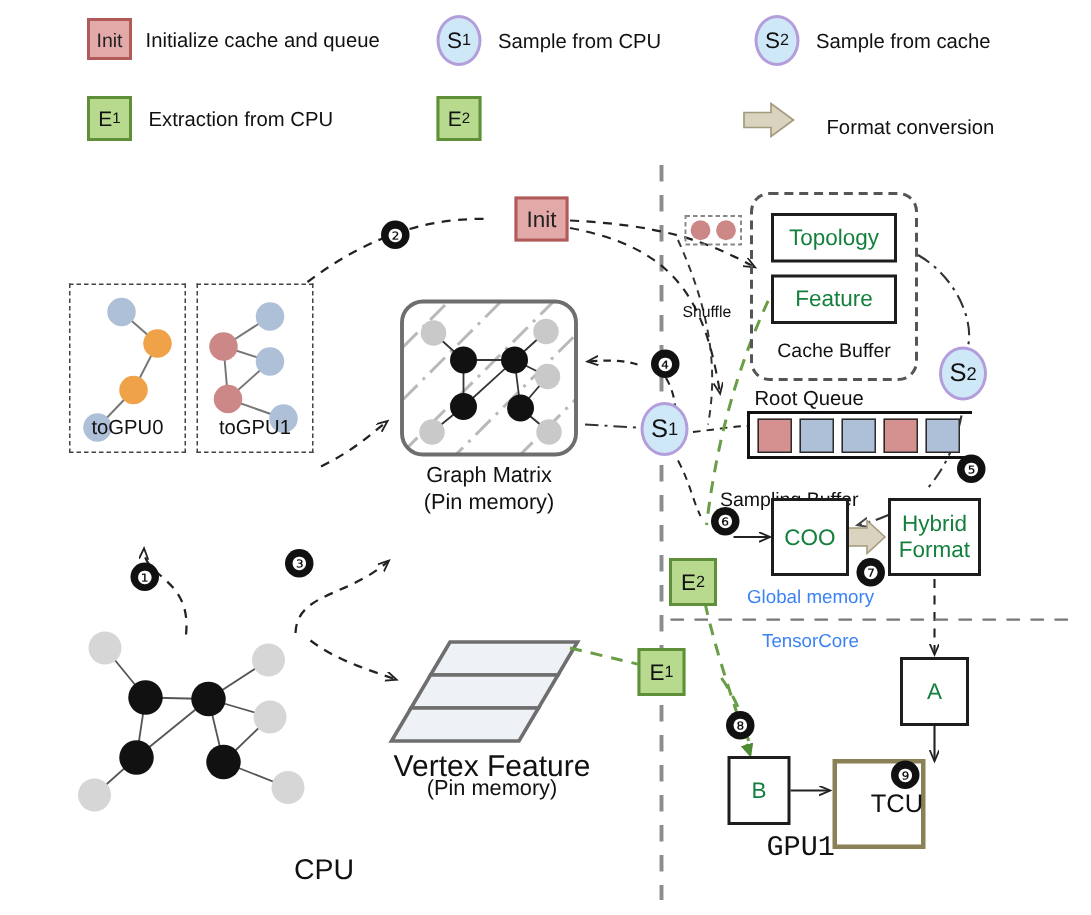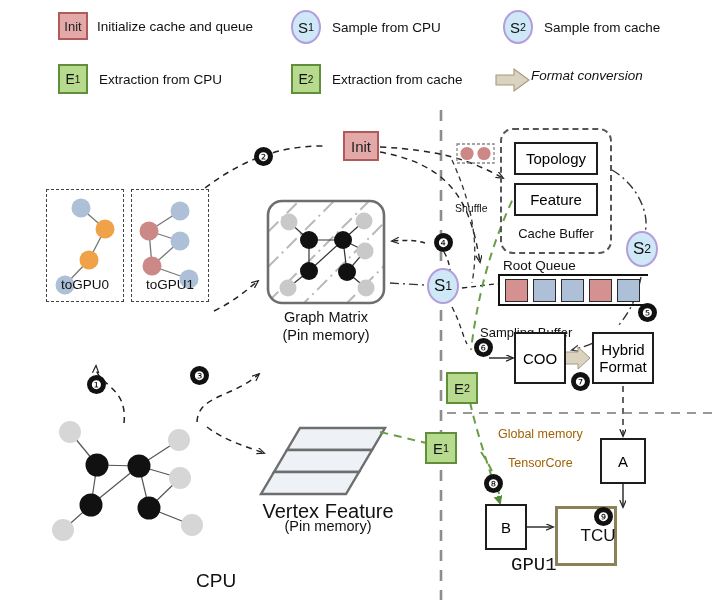--- a/index.html
+++ b/index.html
@@ -19,26 +19,26 @@
           font-size:14px;color:#111;box-sizing:border-box;}
   .lg-s{width:30px;height:34px;border-radius:50%;background:#cfe8f7;
         border:2px solid #b39ddb;display:flex;align-items:center;
         justify-content:center;font-size:15px;color:#111;box-sizing:border-box;}
   .lg-text{font-size:13.5px;color:#111;white-space:nowrap;}
   .sub{font-size:0.72em;vertical-align:-0.18em;}
 
   
   .wbox{background:#fff;border:2px solid #1d1d1d;display:flex;
         align-items:center;justify-content:center;box-sizing:border-box;
-        font-size:15px;color:#000000;}
+        font-size:15px;color:#15803d;}
   .grbox{background:#fff;border:3px solid #8b8156;display:flex;
          align-items:center;justify-content:center;box-sizing:border-box;
          font-size:17px;color:#111;padding-left:24px;}
   .lbl{font-size:13.5px;color:#111;white-space:nowrap;text-align:center;}
-  .lbl-gray{font-size:12.5px;color:#a16207;white-space:nowrap;margin-top:36px;}
+  .lbl-gray{font-size:12.5px;color:#3b82f6;white-space:nowrap;}
   .lbl-small{font-size:10.5px;font-weight:normal;color:#111;white-space:nowrap;}
   .title{font-size:19px;color:#111;}
 
   .num{width:19px;height:19px;border-radius:50%;background:#111;color:#fff;
        font-size:12px;display:flex;align-items:center;justify-content:center;
        box-sizing:border-box;font-family:"Liberation Sans",sans-serif;}
 
   .sbadge{width:32px;height:36px;border-radius:50%;background:#cfe8f7;
           border:2.5px solid #b39ddb;display:flex;align-items:center;
           justify-content:center;font-size:17px;color:#111;box-sizing:border-box;}
@@ -255,26 +255,25 @@
       <div class="lg-text">Extraction from CPU</div>
     </div>
   </div>
 
   <div class="abs" style="left:291px;top:64px;">
     <div style="display:flex;align-items:center;gap:11px;">
       <div class="lg-ext">
         <span>E</span>
           <span class="sub">2</span>
       </div>
-      <div class="lg-text">Extraction from cache</div>
     </div>
   </div>
 
   <div class="abs" style="left:495px;top:68px;">
-    <div style="display:flex;align-items:flex-start;gap:0;font-style:italic;">
+    <div style="display:flex;align-items:flex-end;gap:20px;">
       <svg width="36" height="24" viewBox="0 0 36 24">
         <polygon points="1,7 19,7 19,1 34,12 19,23 19,17 1,17" fill="#d9d3bf" stroke="#a39a7e" stroke-width="1.1"></polygon>
       </svg>
       <div class="lg-text">Format conversion</div>
     </div>
   </div>
 
   <div class="abs dashbox" style="left:46px;top:189px;width:78px;height:113px;"></div>
   <div class="abs lbl" style="left:46px;top:277px;width:78px;">toGPU0</div>
 

